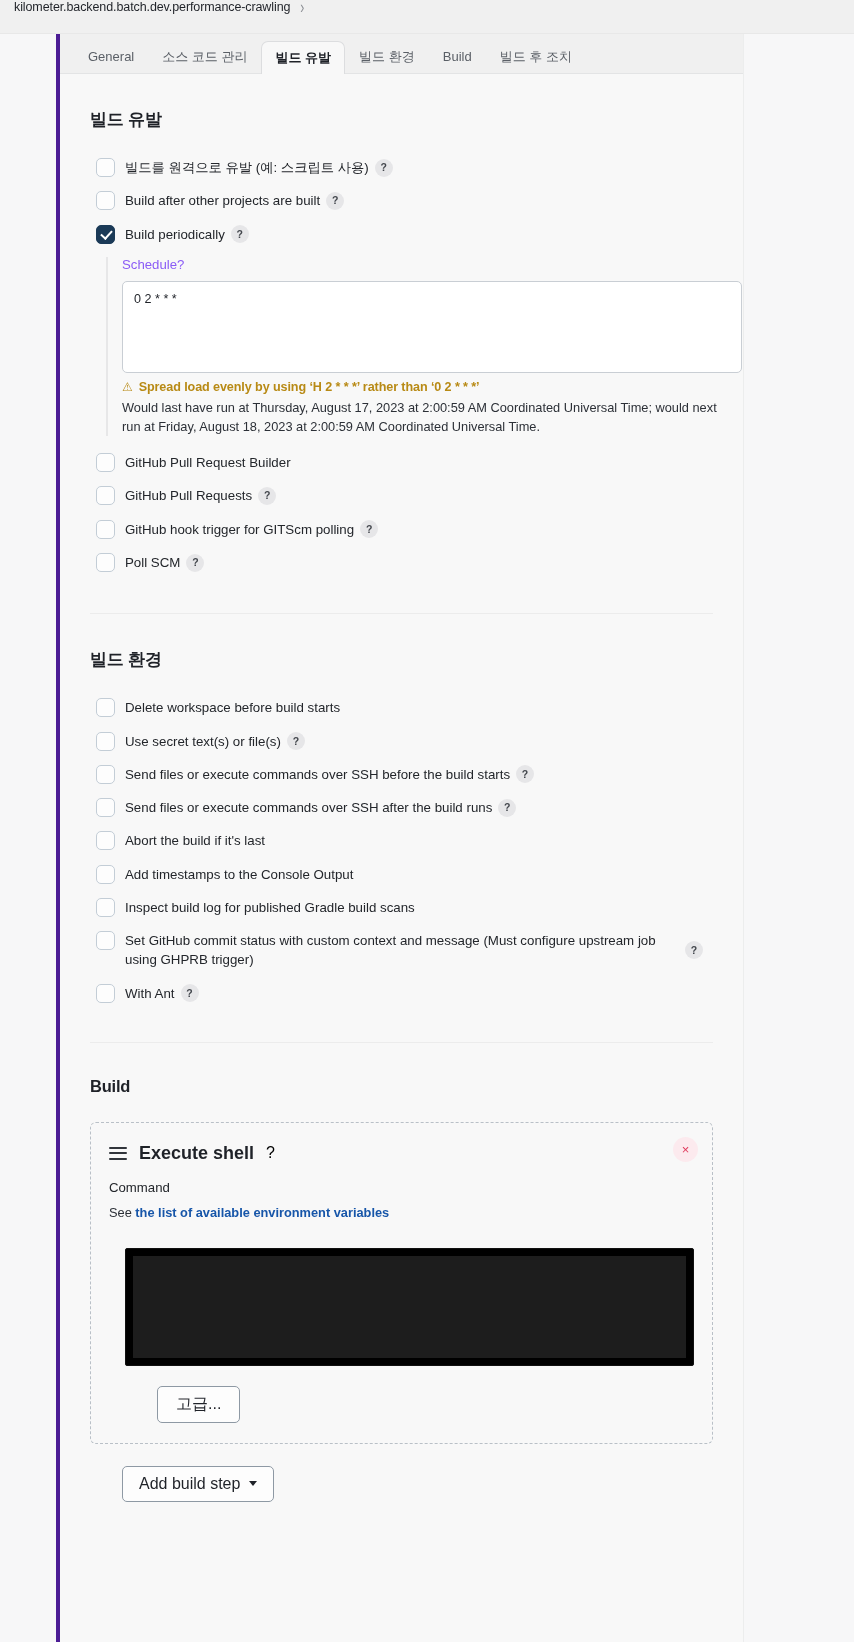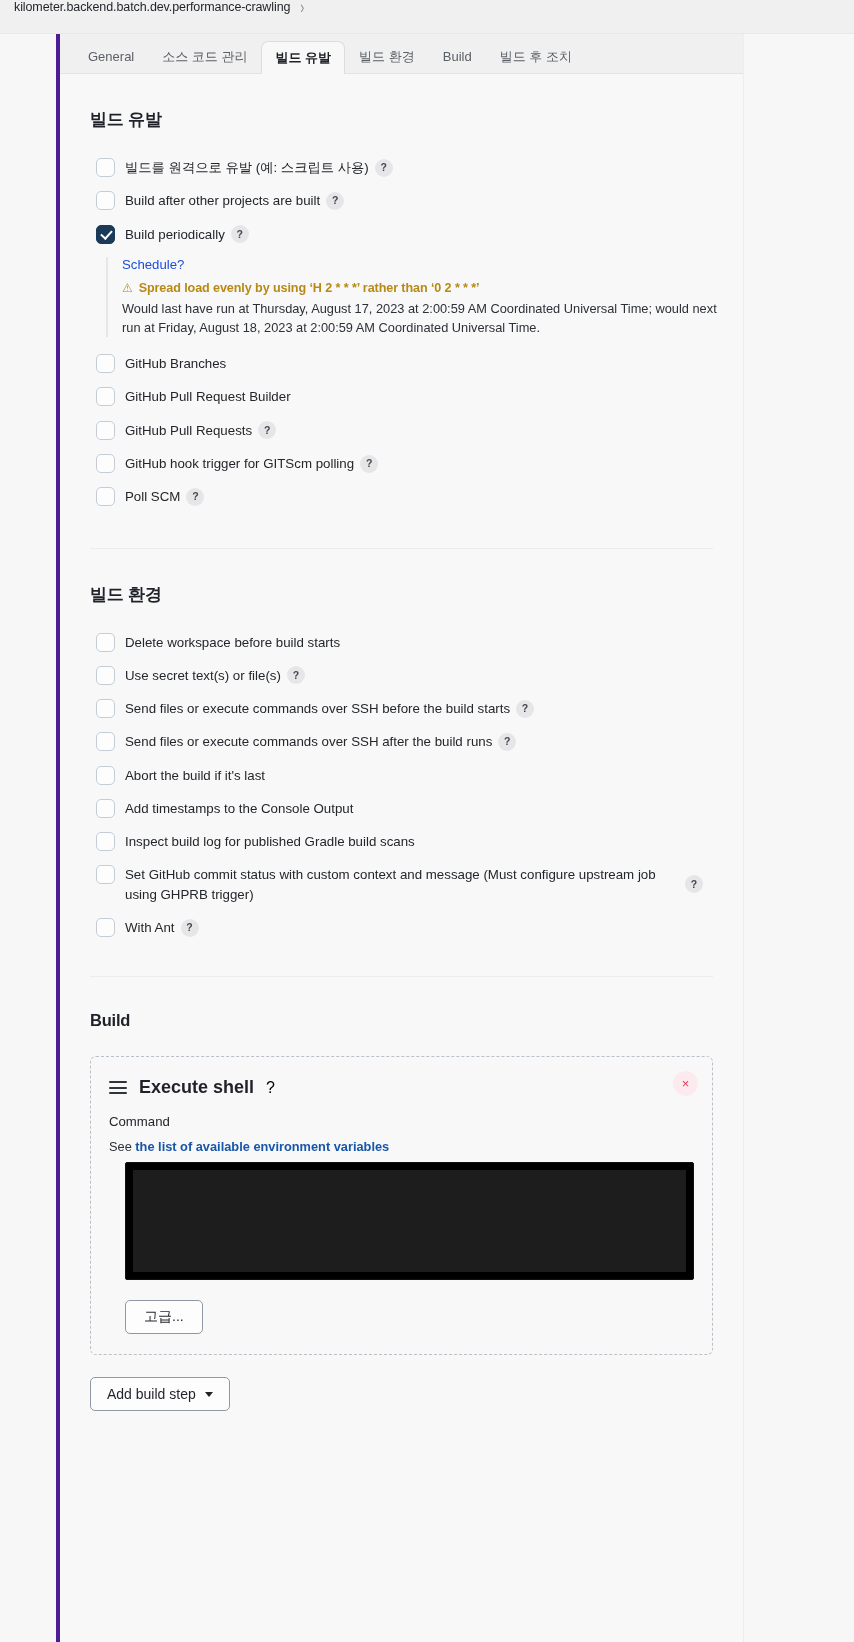--- a/index.html
+++ b/index.html
@@ -150,21 +150,21 @@
   }
 
   
   .schedule-block {
     margin: 8px 0 16px 16px;
     padding-left: 14px;
     border-left: 2px solid #e7e7e8;
   }
   .field-label {
     font-size: 13.2px;
-    color: #1d4ed8;
+    color: #8b5cf6;
     margin-bottom: 9px;
     display: flex;
     align-items: center;
   }
   textarea.cron {
     display: block;
     width: 620px;
     height: 92px;
     border: 1px solid #c9ced4;
     border-radius: 5px;
@@ -243,21 +243,21 @@
     line-height: 1;
   }
   .cmd-label {
     font-size: 13.2px;
     color: #23262b;
     margin: 6px 0 10px 2px;
   }
   .env-line {
     font-size: 12.8px;
     color: #2c3037;
-    margin: 0 0 8px 2px;
+    margin: 0 0 28px 2px;
   }
   .env-line a {
     color: #1756a9;
     font-weight: bold;
     text-decoration: none;
     cursor: pointer;
   }
   .code-area {
     background: #000000;
     border: 1px solid #111;
@@ -272,24 +272,25 @@
     height: 100%;
   }
   .btn {
     display: inline-flex;
     align-items: center;
     gap: 7px;
     background: #fdfdfd;
     border: 1.5px solid #8e99a4;
     border-radius: 5px;
     color: #1f2228;
-    font-size: 14px;
+    font-size: 16px;
     padding: 8px 16px;
     cursor: pointer;
     font-family: "Liberation Sans", sans-serif;
+    margin-left: 32px;
   }
   .btn.small { padding: 7px 18px; }
   .advanced-wrap { margin: 20px 0 0 18px; }
   .addstep-wrap { margin: 22px 0 0 0px; }
   .caret {
     width: 0; height: 0;
     border-left: 4px solid transparent;
     border-right: 4px solid transparent;
     border-top: 5px solid #1f2228;
     margin-left: 2px;
@@ -337,31 +338,28 @@
       <div class="cb-label">
         <span>Build periodically</span><span class="help">?</span>
       </div>
     </div>
 
     <div class="schedule-block">
       <div class="field-label">
         <span>Schedule</span>
           <span class="help">?</span>
       </div>
+      <textarea class="cron" spellcheck="false" style="">0 2 * * *</textarea>
       <div class="warn-line">
         <span class="warn-ico">⚠</span>
         <span>Spread load evenly by using ‘H 2 * * *’ rather than ‘0 2 * * *’</span>
       </div>
       <div class="info-line">Would last have run at Thursday, August 17, 2023 at 2:00:59 AM Coordinated Universal Time; would next run at Friday, August 18, 2023 at 2:00:59 AM Coordinated Universal Time.</div>
     </div>
 
-    <div class="cb-row">
-      <div class="cb"></div>
-      <div class="cb-label">GitHub Branches</div>
-    </div>
 
     <div class="cb-row">
       <div class="cb"></div>
       <div class="cb-label">GitHub Pull Request Builder</div>
     </div>
 
     <div class="cb-row">
       <div class="cb"></div>
       <div class="cb-label">
         <span>GitHub Pull Requests</span><span class="help">?</span>

